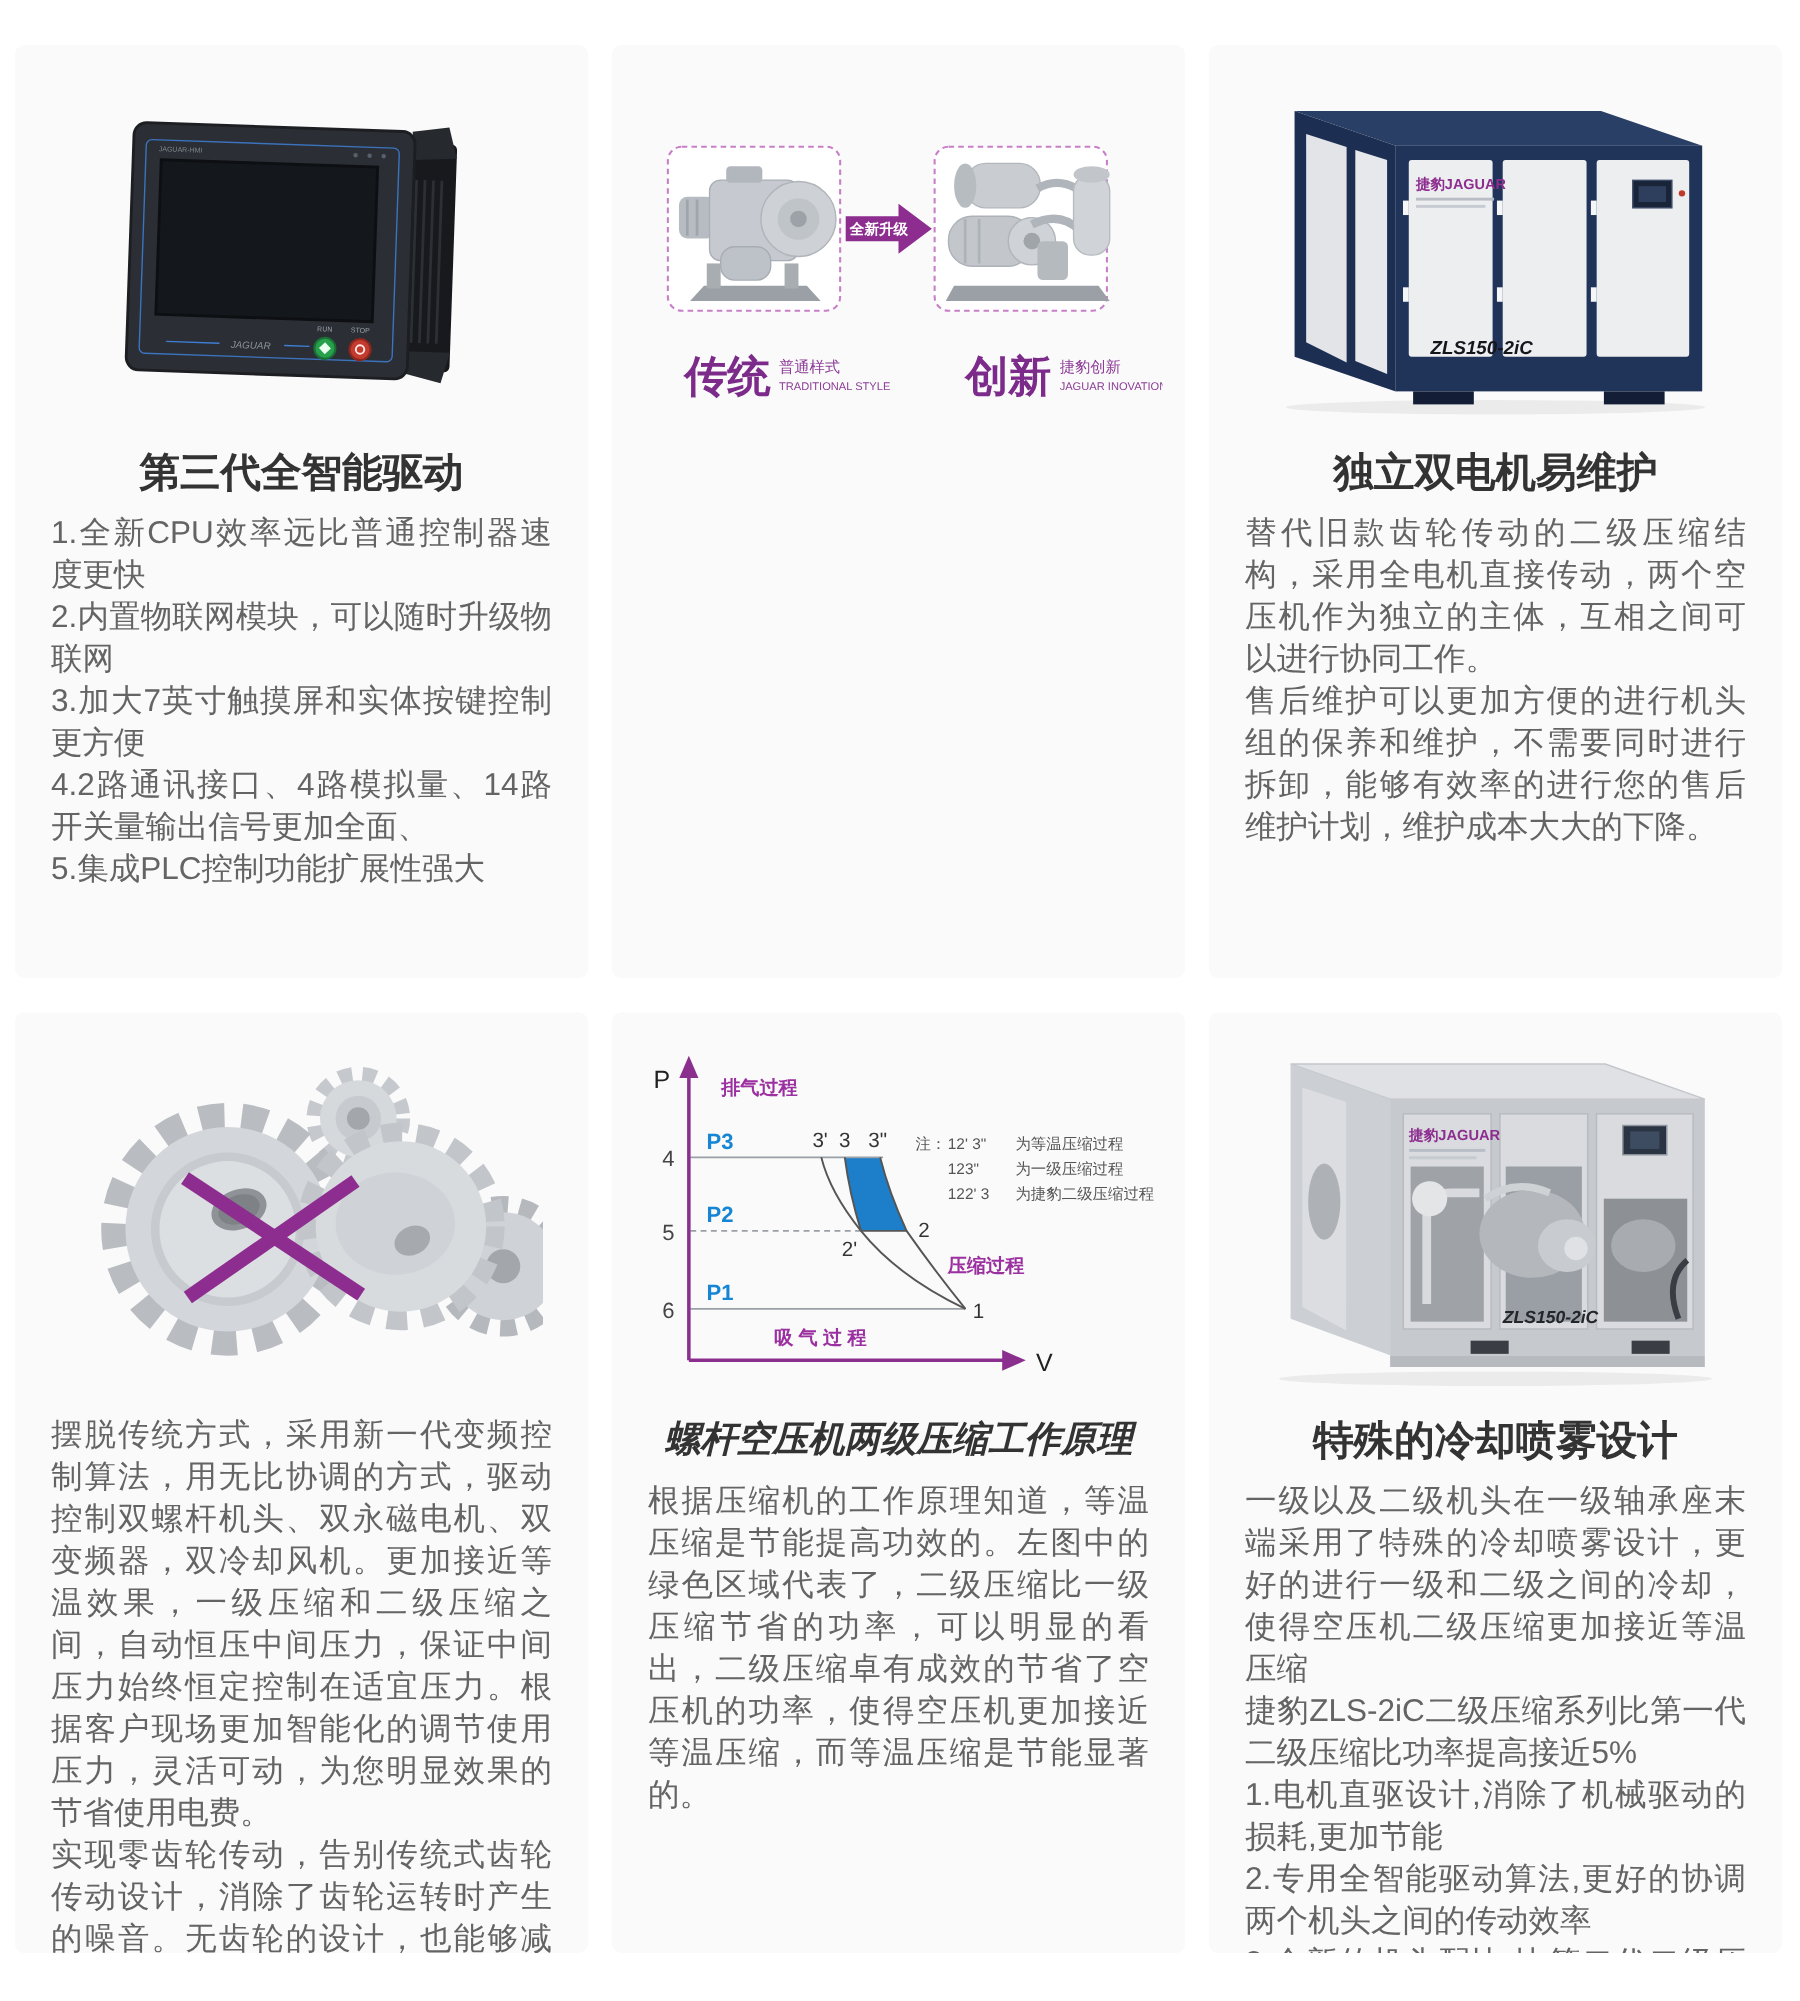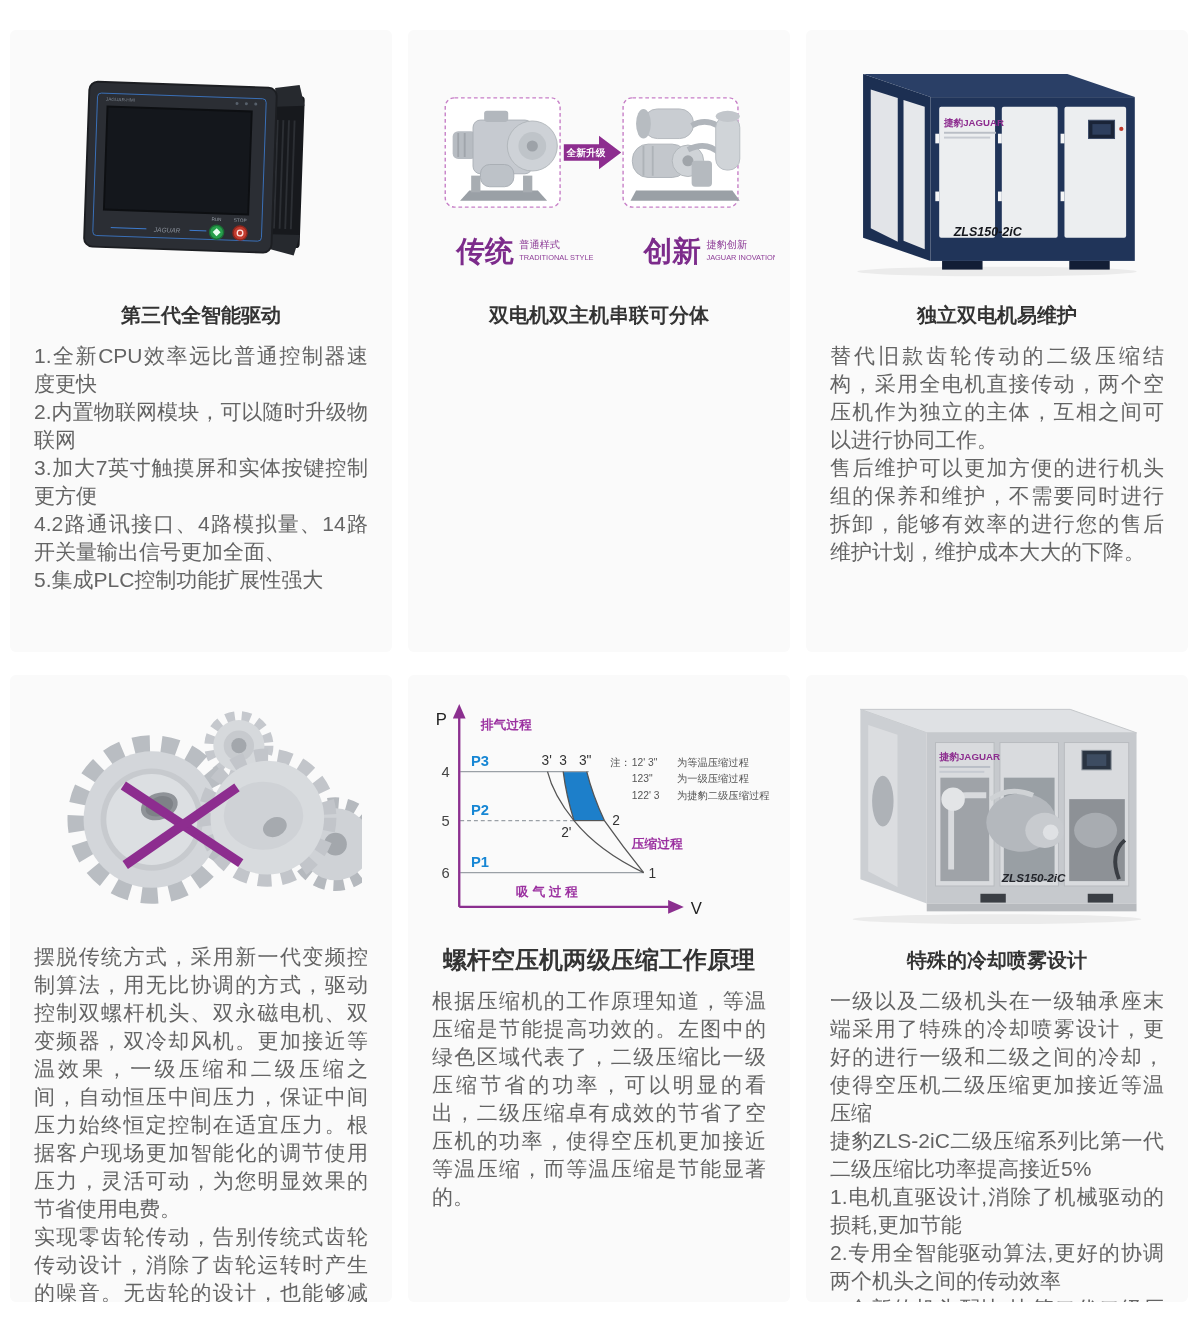--- a/index.html
+++ b/index.html
@@ -23,27 +23,27 @@
     overflow:hidden;
   }
   .media{
     height:258px;
     display:flex;
     align-items:center;
     justify-content:center;
   }
   .title{
     margin:10px 8px 0 8px;
-    font-size:20px;
+    font-size:27px;
     font-weight:700;
     color:#333;
     text-align:center;
     line-height:34px;
   }
-  .title.small{font-size:24px;}
+  .title.small{font-size:24px;font-style:italic;}
   .body-text{
     margin:10px 24px 0 24px;
     font-size:21px;
     line-height:28px;
     color:#646464;
     white-space:pre-line;
     text-align:justify;
   }
   svg{display:block;}
   svg text{font-family:"Liberation Sans", sans-serif;}
@@ -135,21 +135,20 @@
         <text x="155" y="79" font-size="10.5" fill="#ffffff" font-weight="bold">全新升级</text>
 
         <text x="36" y="192" font-size="31" font-weight="bold" fill="#7c2b8b">传统</text>
         <text x="104" y="178" font-size="11" fill="#8d3c97">普通样式</text>
         <text x="104" y="191" font-size="8" fill="#8d3c97">TRADITIONAL STYLE</text>
         <text x="238" y="192" font-size="31" font-weight="bold" fill="#7c2b8b">创新</text>
         <text x="306" y="178" font-size="11" fill="#8d3c97">捷豹创新</text>
         <text x="306" y="191" font-size="8" fill="#8d3c97">JAGUAR INOVATION</text>
       </svg>
     </div>
-    <h2 class="title">双电机双主机串联可分体</h2>
   </section>
 
   <section class="card">
     <div class="media">
       <svg viewBox="0 0 330 240" width="318" style="margin-top:8px">
         <ellipse cx="165" cy="233" rx="145" ry="5" fill="#000000" opacity="0.06"></ellipse>
         <g transform="translate(8,0)">
           <polygon points="88,52 300,52 230,28 18,28" fill="#2a3f66"></polygon>
           <polygon points="18,28 88,52 88,222 18,198" fill="#1c2f52"></polygon>
           <polygon points="26,44 54,53 54,202 26,188" fill="#e2e4e8"></polygon>

